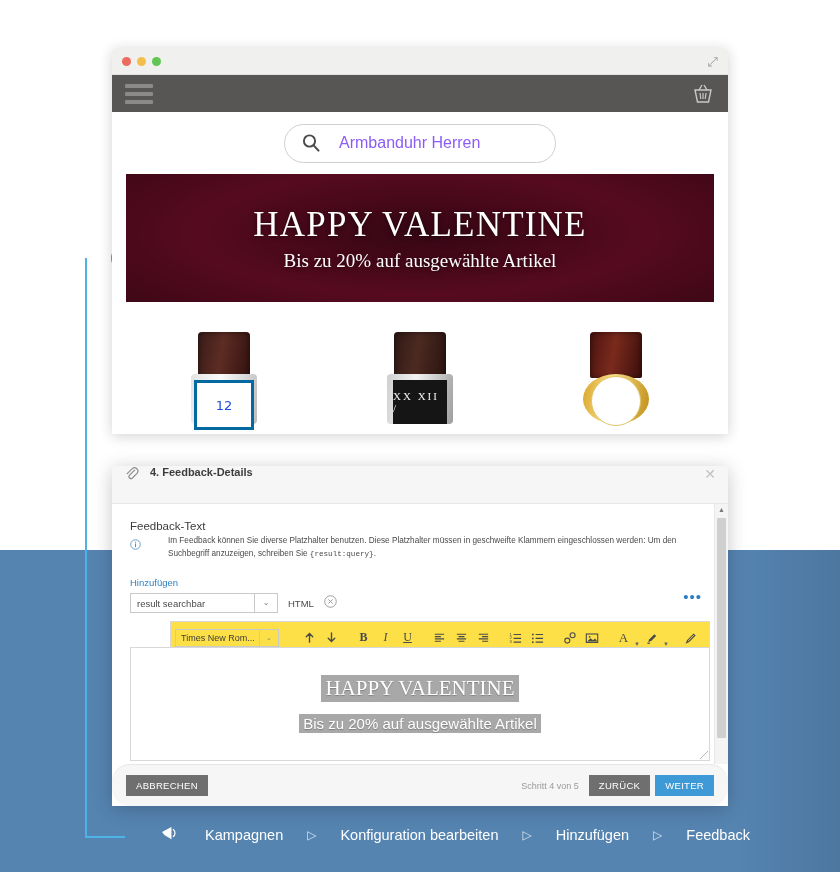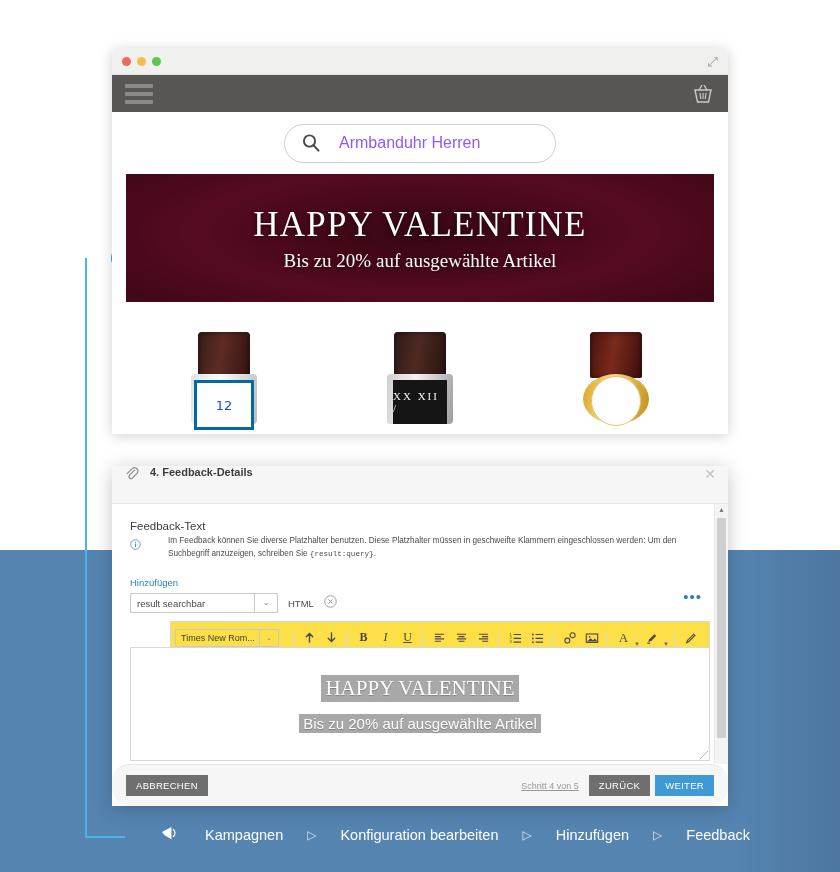--- a/index.html
+++ b/index.html
@@ -460,21 +460,20 @@
     color: #ffffff;
     letter-spacing: 0.3px;
   }
   #cancel-button { background: #6f6f6f; }
   #back-button   { background: #6f6f6f; margin-left: 10px; }
   #next-button   { background: #3d9ad6; margin-left: 5px; }
   #step-indicator {
     margin-left: auto;
     font-size: 9px;
     color: #9a9a9a;
-    text-decoration: underline;
   }
 
   
   #breadcrumb {
     position: absolute;
     left: 160px;
     top: 825px;
     display: flex;
     align-items: center;
     gap: 24px;

